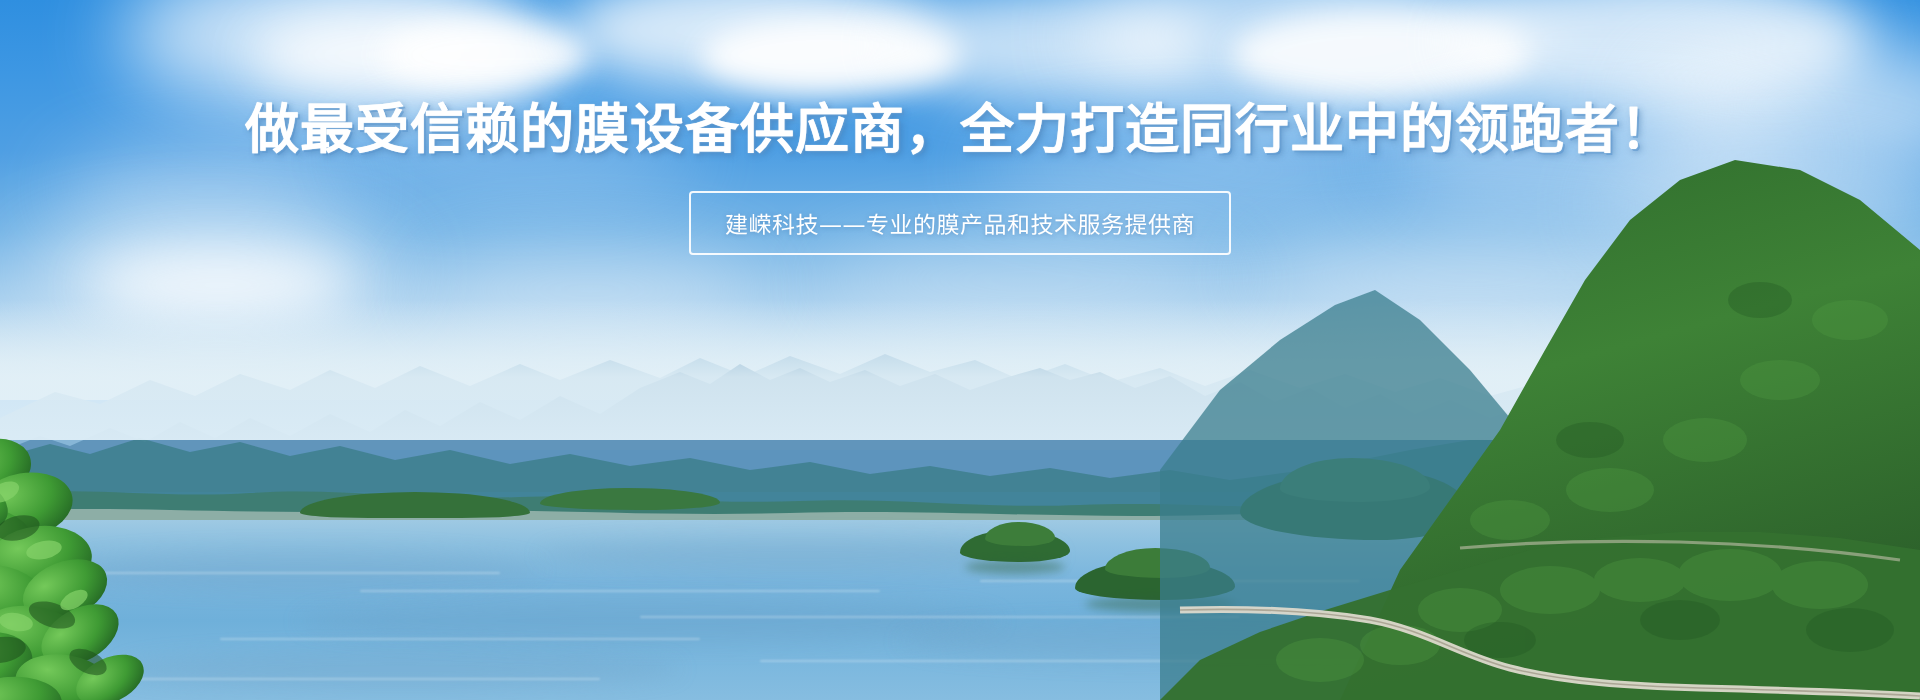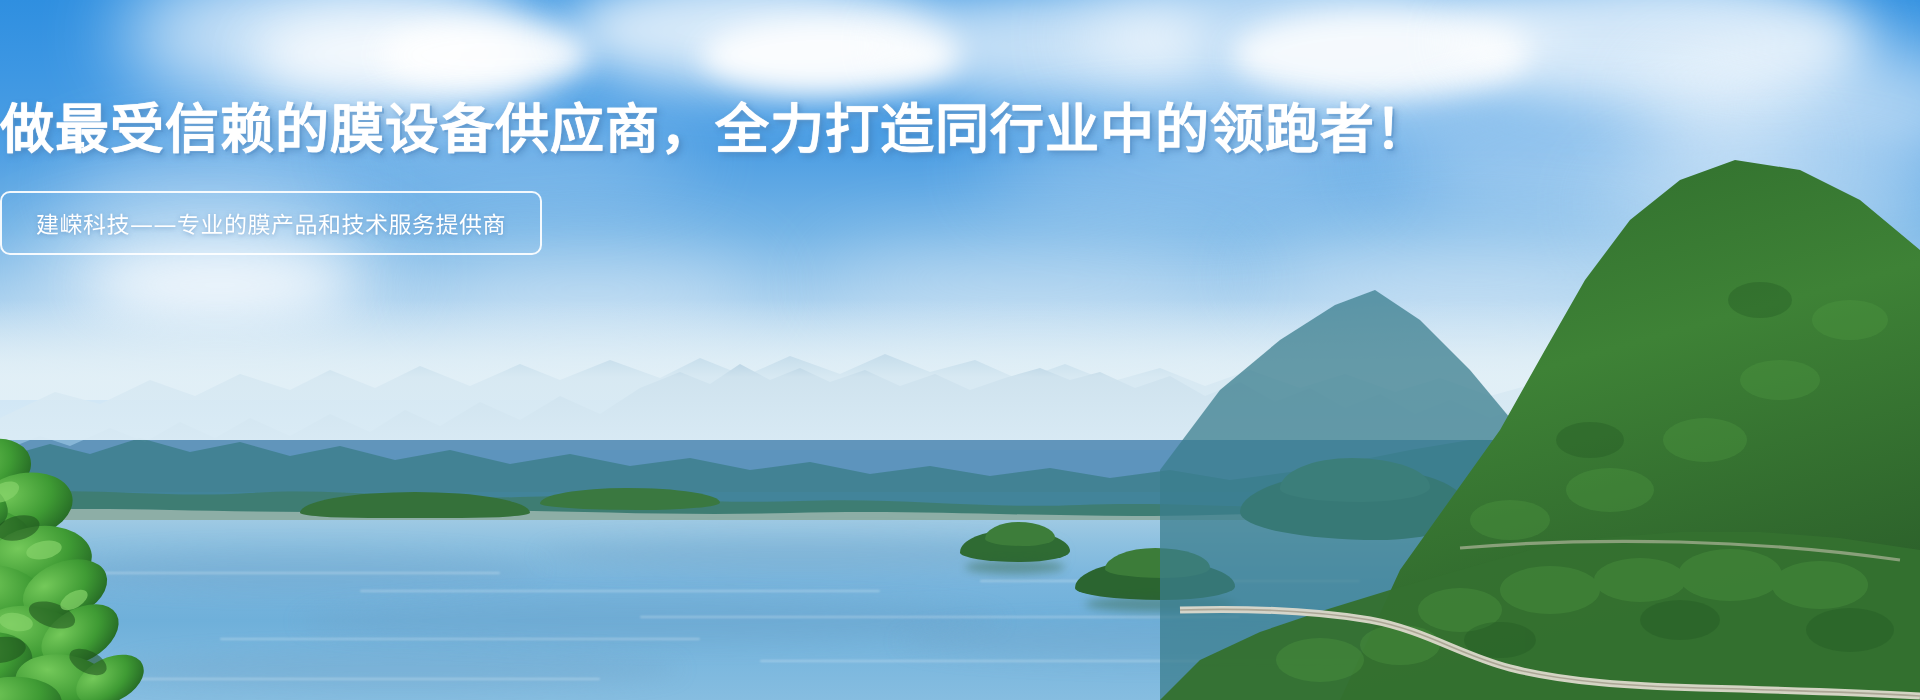--- a/index.html
+++ b/index.html
@@ -68,21 +68,21 @@
 
   
   .foliage{position:absolute;left:-30px;bottom:-20px;width:300px;height:320px;}
 
   
   .hill-right{position:absolute;right:0;bottom:0;width:760px;height:560px;}
 
   
   .overlay{
     position:absolute;left:0;top:0;width:1920px;height:700px;
-    display:flex;flex-direction:column;align-items:flex-start;
+    display:flex;flex-direction:column;align-items:center;
     pointer-events:none;
   }
   .headline{
     margin-top:100px;
     font-size:54px;
     font-weight:700;
     color:#ffffff;
     letter-spacing:1px;
     line-height:1.1;
     white-space:nowrap;
@@ -98,21 +98,21 @@
     color:#ffffff;
     letter-spacing:.5px;
     white-space:nowrap;
     text-shadow:0 1px 4px rgba(70,120,175,.55);
     font-family:"DejaVu Sans","Liberation Sans",sans-serif;
   }
   .tagline-box{
     margin-top:32px;
     border:2px solid rgba(255,255,255,.92);
     padding:13px 34px;
-    border-radius:10px;
+    border-radius:4px;
   }
   .tagline{
     font-size:23px;
     color:#ffffff;
     letter-spacing:.5px;
     white-space:nowrap;
     text-shadow:0 1px 4px rgba(70,120,175,.5);
     font-family:"DejaVu Sans","Liberation Sans",sans-serif;
   }
 </style>

